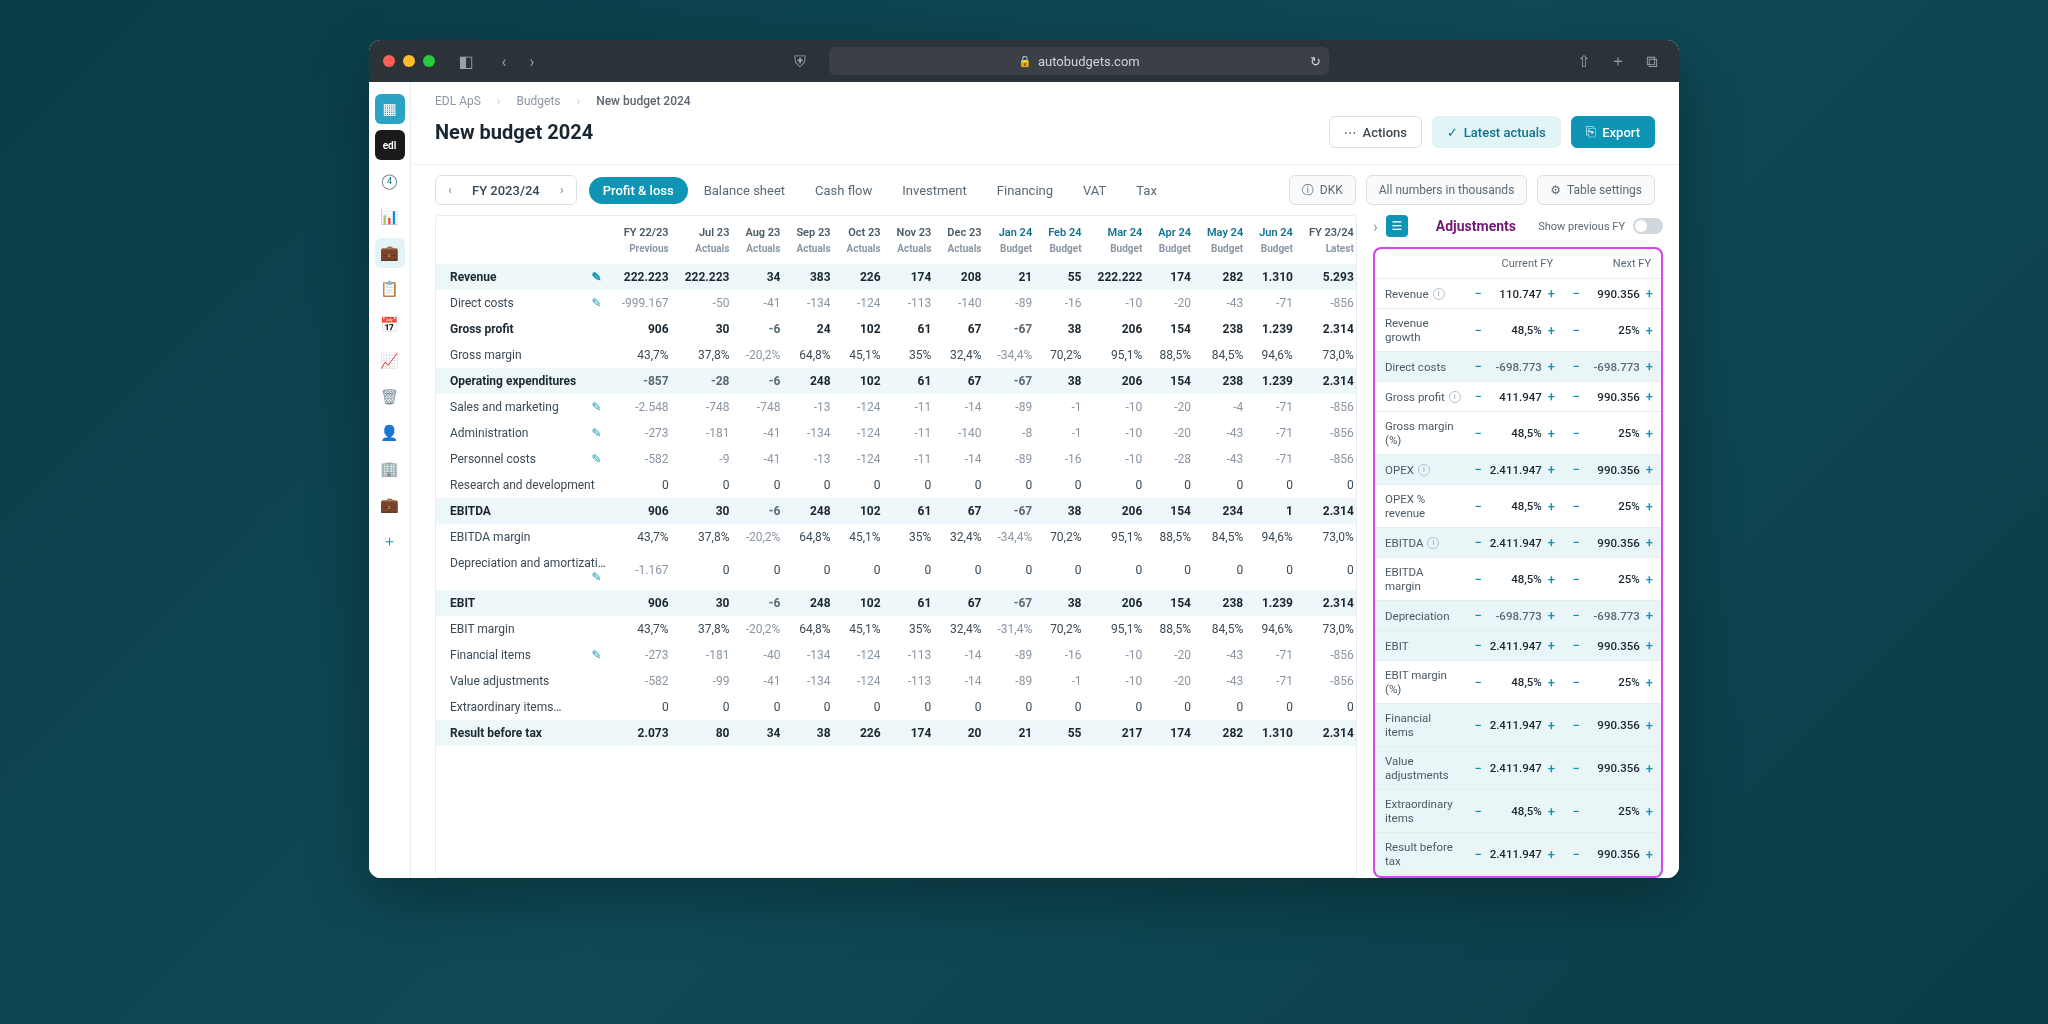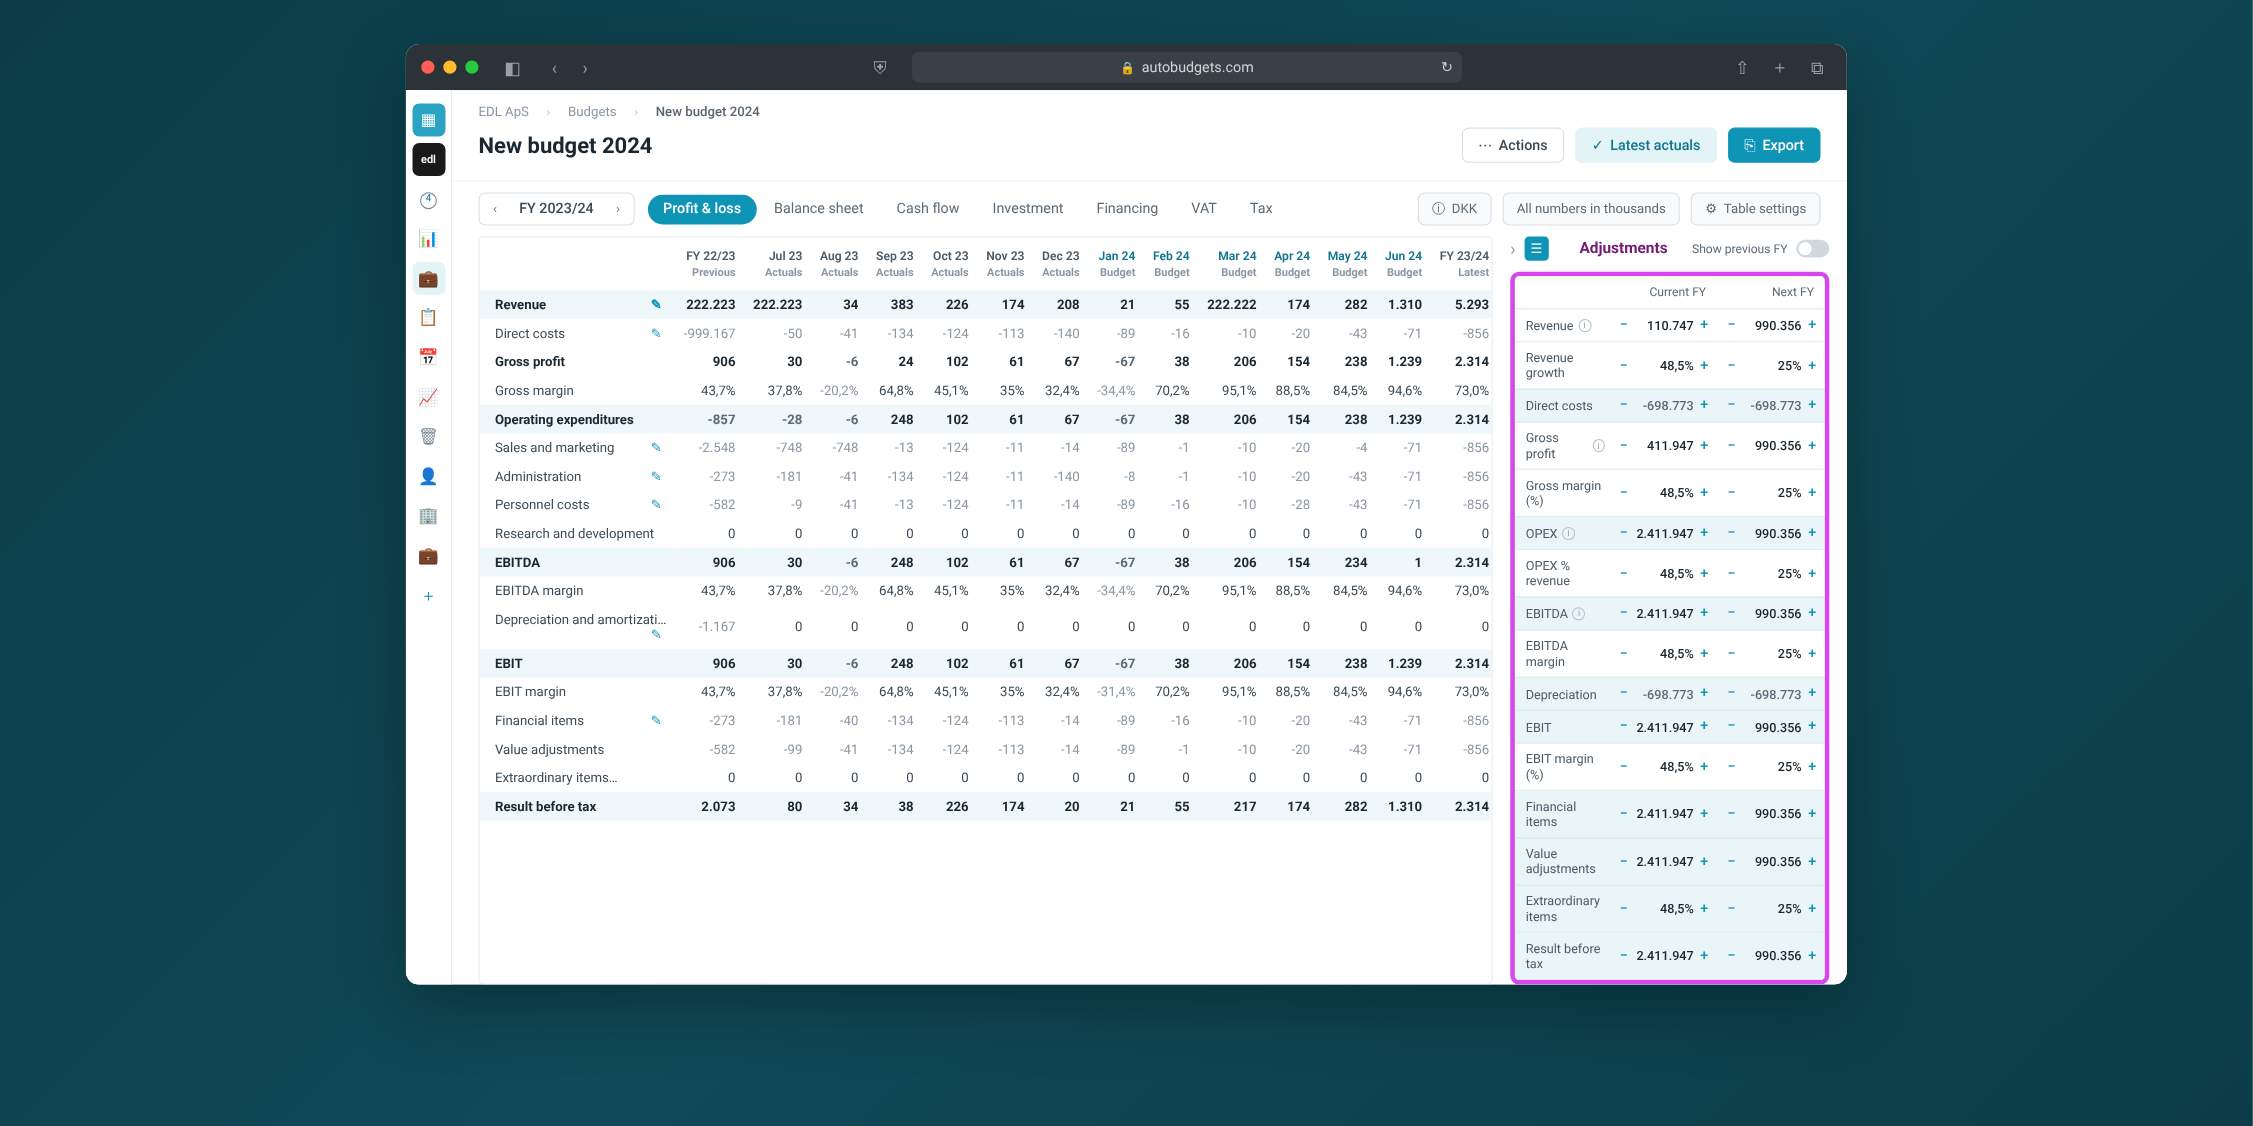--- a/index.html
+++ b/index.html
@@ -58,21 +58,21 @@
 tbody tr.shaded { background:#eef7fa; }
 .edit-icon { display:inline-block; margin-left:6px; color:#0e94b5; font-size:12px; cursor:pointer; float:right; margin-right:4px; }
 .adjustments { width:290px; }
 .adj-header { display:flex; align-items:center; gap:8px; margin-bottom:10px; }
 .adj-header .collapse { color:#8a96a3; cursor:pointer; }
 .adj-header .icon-sq { width:22px; height:22px; background:#0e94b5; border-radius:4px; display:flex; align-items:center; justify-content:center; color:#fff; font-size:12px; }
 .adj-header .ttl { font-weight:700; font-size:14px; color:#701a75;margin-left:20px; }
 .adj-header .toggle-lbl { margin-left:auto; font-size:11px; color:#5a6a76; }
 .toggle { width:30px; height:16px; background:#d0d8de; border-radius:8px; position:relative; }
 .toggle::after { content:""; position:absolute; width:12px; height:12px; background:#fff; border-radius:50%; top:2px; left:2px; }
-.adj-table { border:4px solid #d946ef; border-radius:8px; overflow:hidden; background:#a3a3a3; }
+.adj-table { border:2px solid #d946ef; border-radius:8px; overflow:hidden; background:#000000; }
 .adj-thead { display:flex; font-size:11px; color:#5a6a76; background:#fff; border-bottom:1px solid #e2eef1; }
 .adj-thead > div { padding:8px 10px; text-align:right; }
 .adj-thead > div:first-child { flex:1; }
 .adj-thead > div:nth-child(2),.adj-thead > div:nth-child(3){ width:98px; }
 .adj-row { display:flex; align-items:center; border-bottom:1px solid #e2eef1; font-size:11.5px; background:#fff; }
 .adj-row.shaded { background:#eaf5f8; }
 .adj-row > div { padding:7px 4px; }
 .adj-label { flex:1; padding-left:10px!important; color:#4a5a66; display:flex; align-items:center; gap:4px; }
 .adj-label .info { width:12px; height:12px; border-radius:50%; border:1px solid #b0c4cc; display:inline-flex; align-items:center; justify-content:center; font-size:8px; color:#8aa0aa; }
 .adj-val { width:98px; display:flex; align-items:center; justify-content:flex-end; gap:6px; padding-right:8px!important; }

